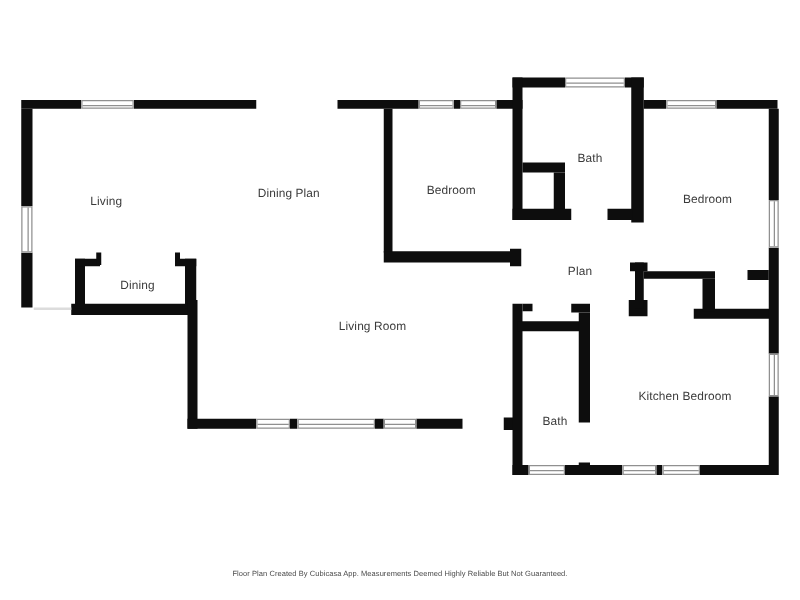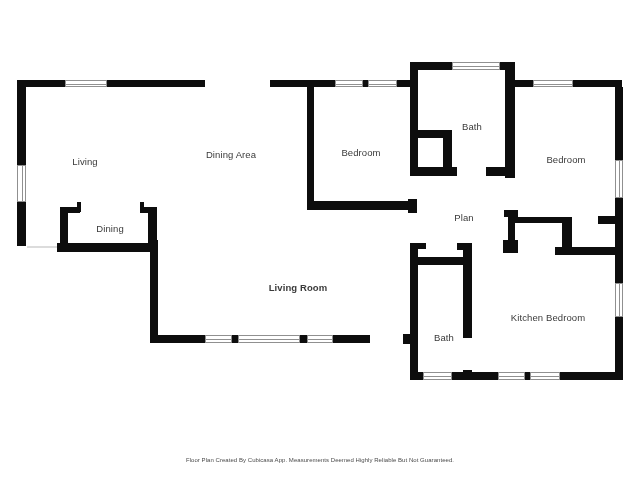--- a/index.html
+++ b/index.html
@@ -110,23 +110,23 @@
     <div class="window h" style="left: 238px; top: 335px; width: 62px; height: 8px;"></div>
     <div class="window h" style="left: 307px; top: 335px; width: 26px; height: 8px;"></div>
     <div class="window h" style="left: 423px; top: 372px; width: 29px; height: 8px;"></div>
     <div class="window h" style="left: 498px; top: 372px; width: 27px; height: 8px;"></div>
     <div class="window h" style="left: 530px; top: 372px; width: 30px; height: 8px;"></div>
     <div class="window v" style="left: 17px; top: 165px; width: 9px; height: 37px;"></div>
     <div class="window v" style="left: 615px; top: 160px; width: 8px; height: 38px;"></div>
     <div class="window v" style="left: 615px; top: 283px; width: 8px; height: 34px;"></div>
     <div class="threshold" style="left: 27px; top: 246px; width: 30px; height: 2px;"></div>
     <div class="room-label" style="left: 85px; top: 162px;">Living</div>
-    <div class="room-label" style="left: 231px; top: 155px;">Dining Area</div>
+    <div class="room-label" style="left: 231px; top: 155px;">Dining Plan</div>
     <div class="room-label" style="left: 361px; top: 153px;">Bedroom</div>
     <div class="room-label" style="left: 472px; top: 127px;">Bath</div>
     <div class="room-label" style="left: 566px; top: 160px;">Bedroom</div>
     <div class="room-label" style="left: 464px; top: 218px;">Plan</div>
     <div class="room-label" style="left: 110px; top: 229px;">Dining</div>
-    <div class="room-label" style="left: 298px; top: 288px; font-weight: bold;">Living Room</div>
+    <div class="room-label" style="left: 298px; top: 262px;">Living Room</div>
     <div class="room-label" style="left: 444px; top: 338px;">Bath</div>
     <div class="room-label" style="left: 548px; top: 318px;">Kitchen Bedroom</div>
   </div>
 <div class="footer">Floor Plan Created By Cubicasa App. Measurements Deemed Highly Reliable But Not Guaranteed.</div>
 
 </body></html>

